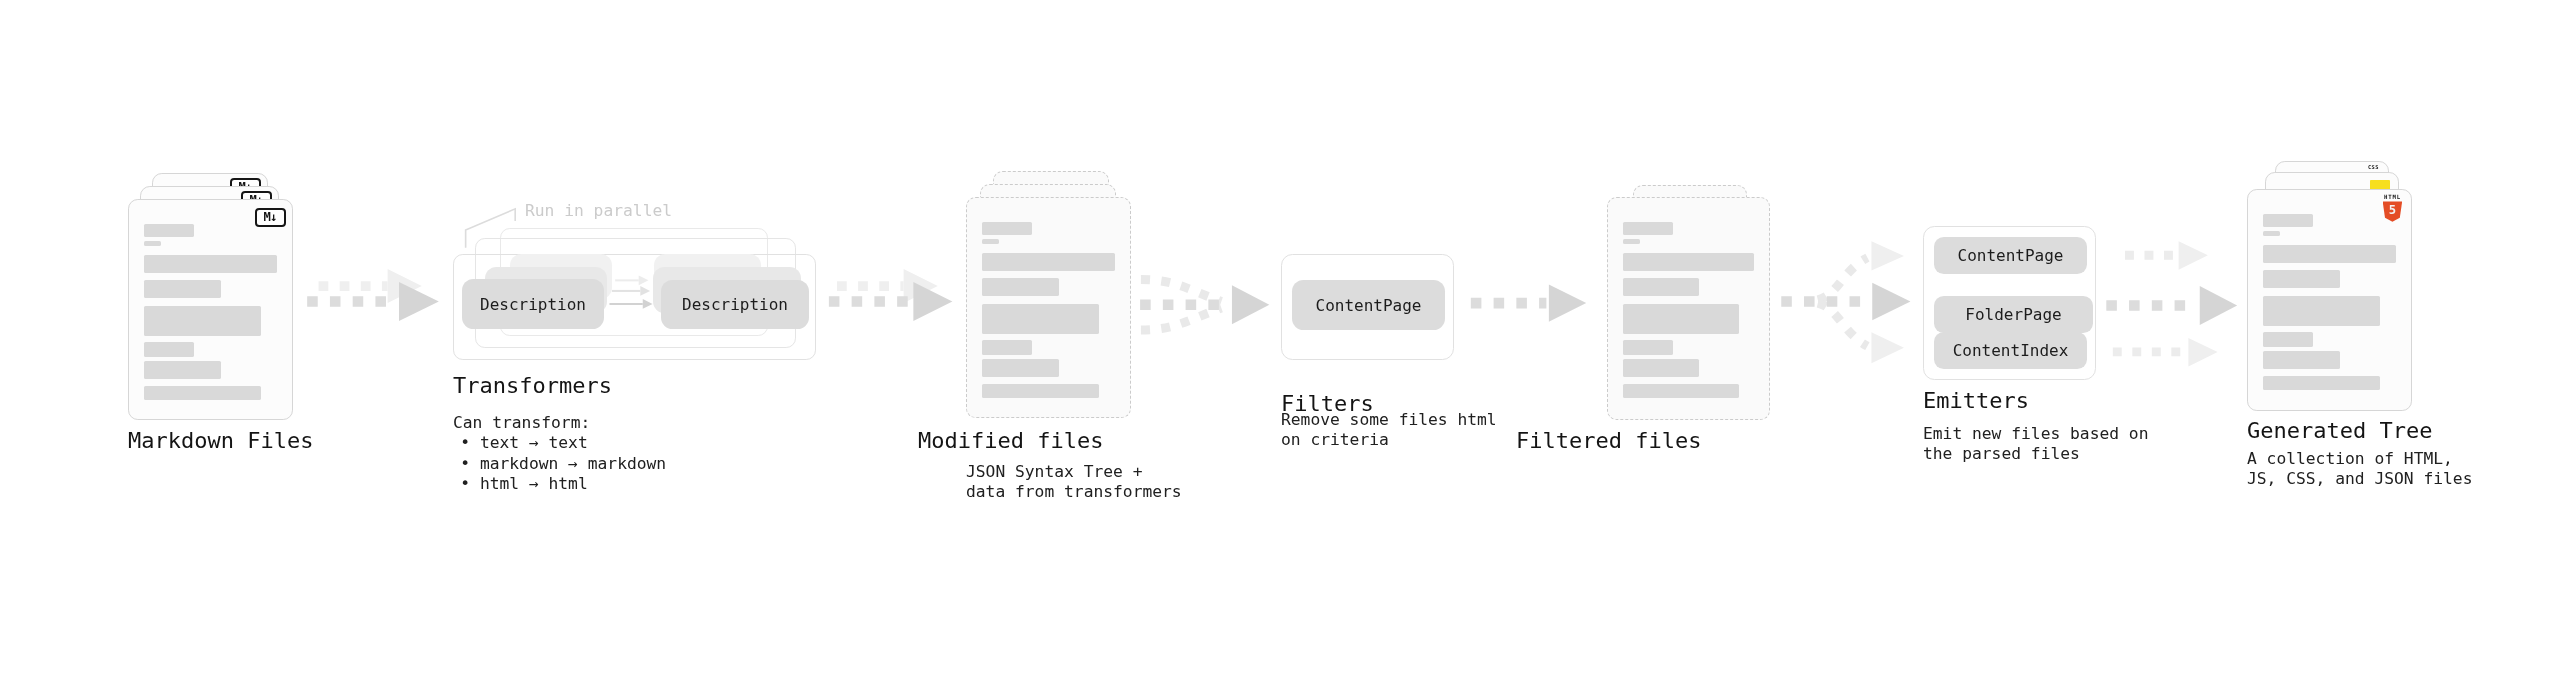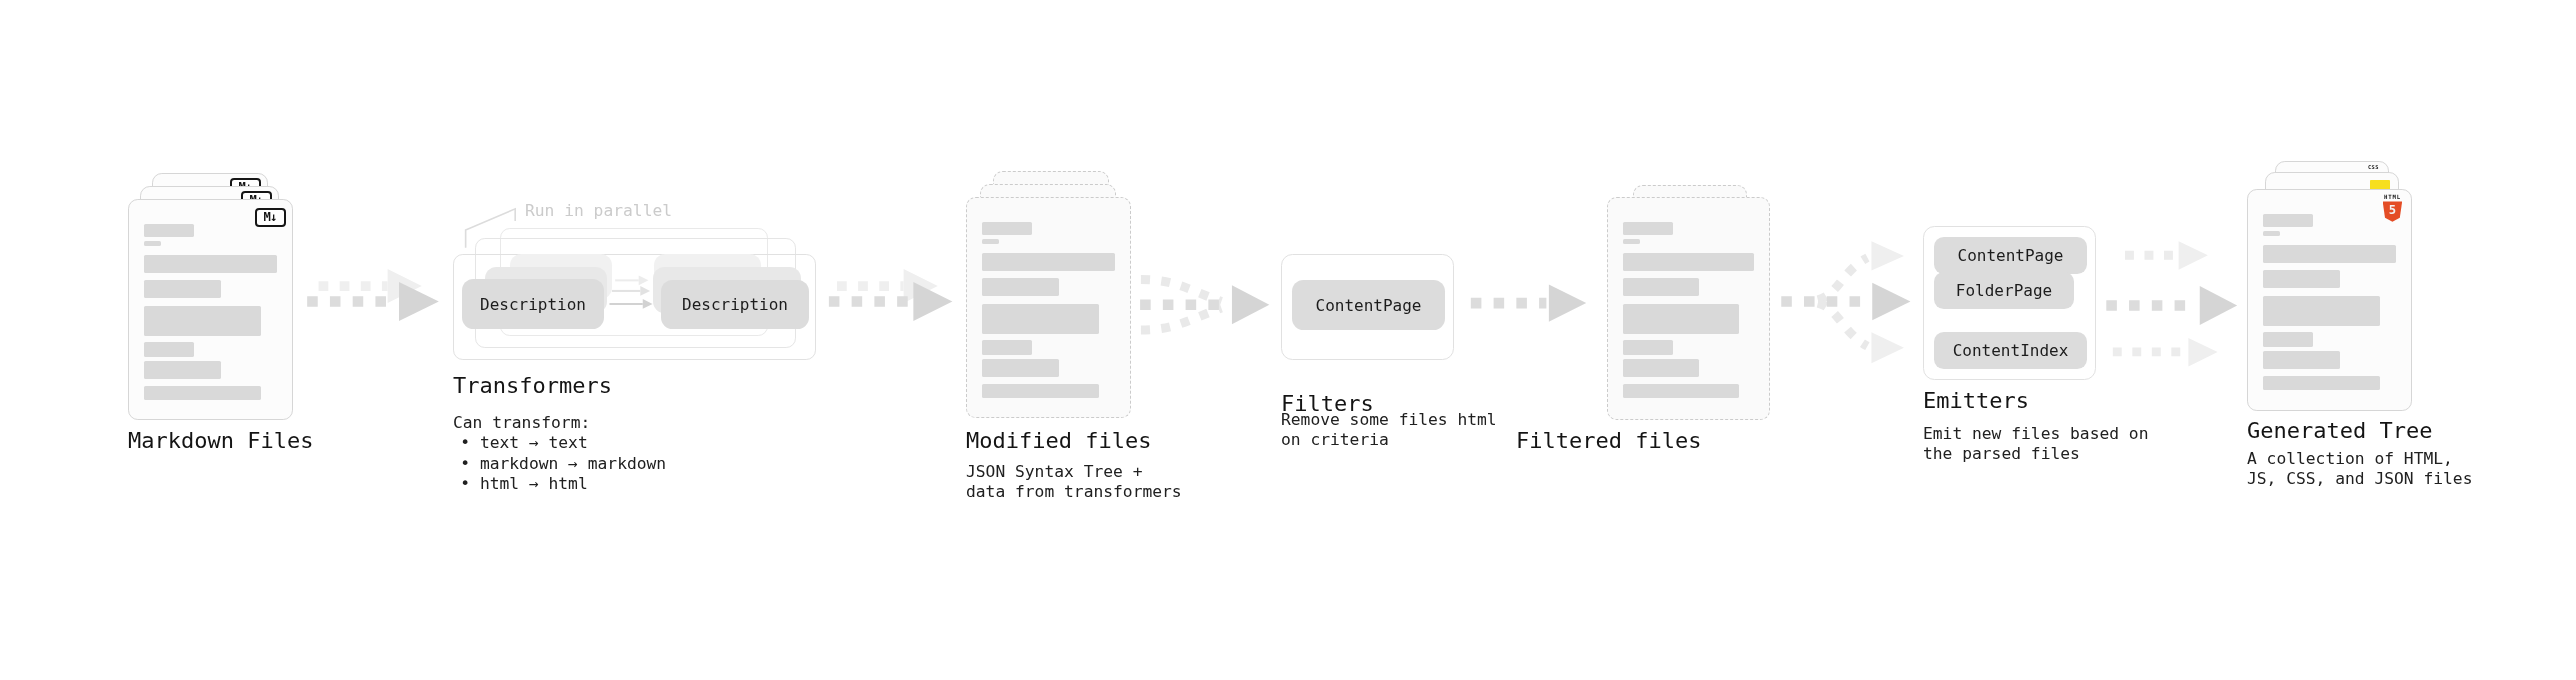--- a/index.html
+++ b/index.html
@@ -145,21 +145,21 @@
   <div class="fcard dashed" style="left:966px;top:197px;width:165px;height:221px;padding:0 14.6px">
       <div class="bar" style="width: 38%; height: 13px; margin-top: 24.4px;"></div>
       <div class="bar" style="width: 13%; height: 5.7px; margin-top: 3.3px;"></div>
       <div class="bar" style="width: 100%; height: 18px; margin-top: 9px;"></div>
       <div class="bar" style="width: 58%; height: 18px; margin-top: 6.5px;"></div>
       <div class="bar" style="width: 88%; height: 30px; margin-top: 8.1px;"></div>
       <div class="bar" style="width: 38%; height: 14.6px; margin-top: 6.5px;"></div>
       <div class="bar" style="width: 58%; height: 18px; margin-top: 4.1px;"></div>
       <div class="bar" style="width: 88%; height: 14px; margin-top: 6.5px;"></div>
     </div>
-  <div class="title" style="left:966px;top:428px">Modified files</div>
+  <div class="title" style="left:918px;top:428px">Modified files</div>
   <div class="body" style="left:966px;top:462px">
     <div>JSON Syntax Tree +</div>
     <div>data from transformers</div>
   </div>
 </div>
 
 <div>
   <div class="obox" style="left:1281px;top:254px;width:173px;height:106px"></div>
   <div class="pill" style="left:1292px;top:280px;width:153px;height:50px">ContentPage</div>
   <div class="title" style="left:1281px;top:391px">Filters</div>
@@ -180,21 +180,21 @@
       <div class="bar" style="width: 38%; height: 14.6px; margin-top: 6.5px;"></div>
       <div class="bar" style="width: 58%; height: 18px; margin-top: 4.1px;"></div>
       <div class="bar" style="width: 88%; height: 14px; margin-top: 6.5px;"></div>
     </div>
   <div class="title" style="left:1516px;top:428px">Filtered files</div>
 </div>
 
 <div>
   <div class="obox" style="left:1923px;top:226px;width:173px;height:154px"></div>
   <div class="pill sm" style="left:1934px;top:237px;width:153px;height:37px">ContentPage</div>
-  <div class="pill sm" style="left:1934px;top:272px;width:140px;height:37px">FolderPage</div>
+  <div class="pill sm" style="left:1934px;top:296px;width:159px;height:37px">FolderPage</div>
   <div class="pill sm" style="left:1934px;top:332px;width:153px;height:37px">ContentIndex</div>
   <div class="title" style="left:1923px;top:388px">Emitters</div>
   <div class="body" style="left:1923px;top:424px">
     <div>Emit new files based on</div>
     <div>the parsed files</div>
   </div>
 </div>
 
 <div>
   <div class="fcard solid" style="left:2275px;top:161px;width:114px;height:222px">

